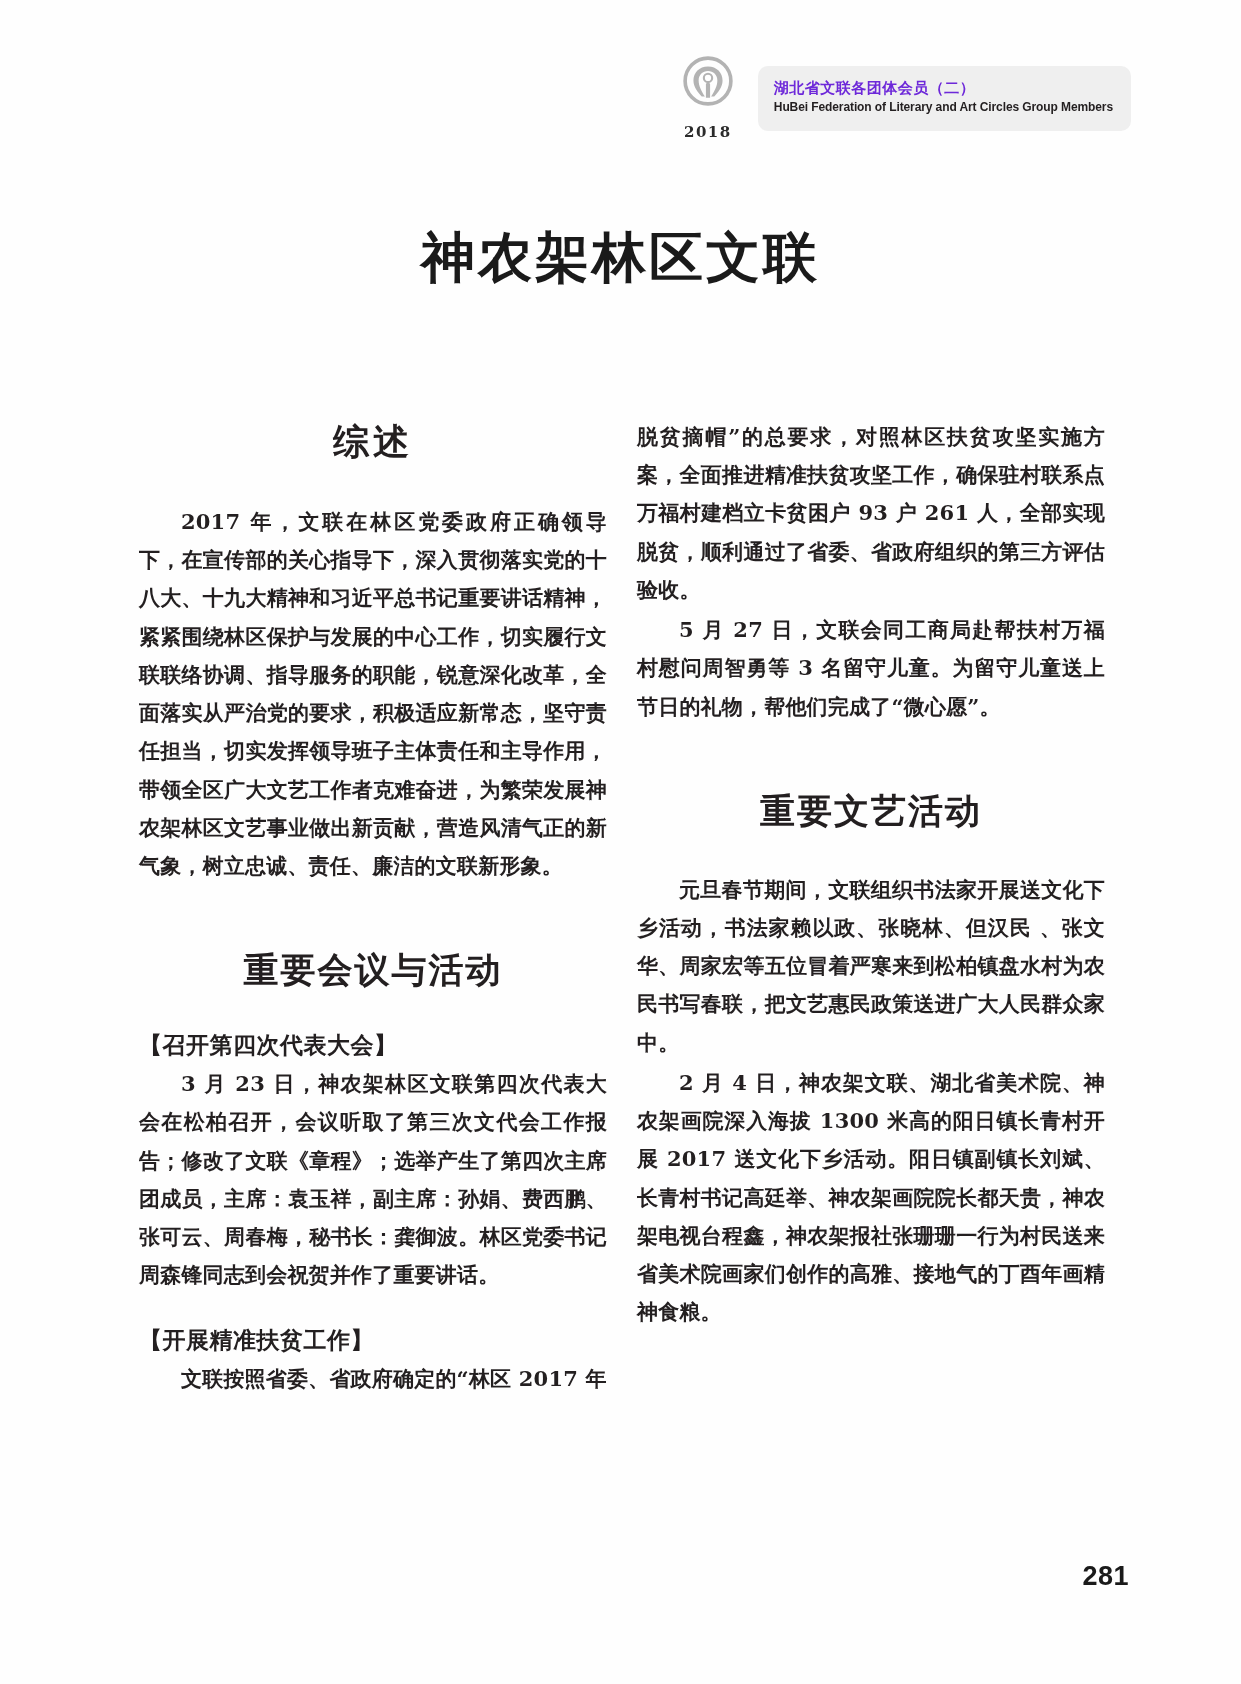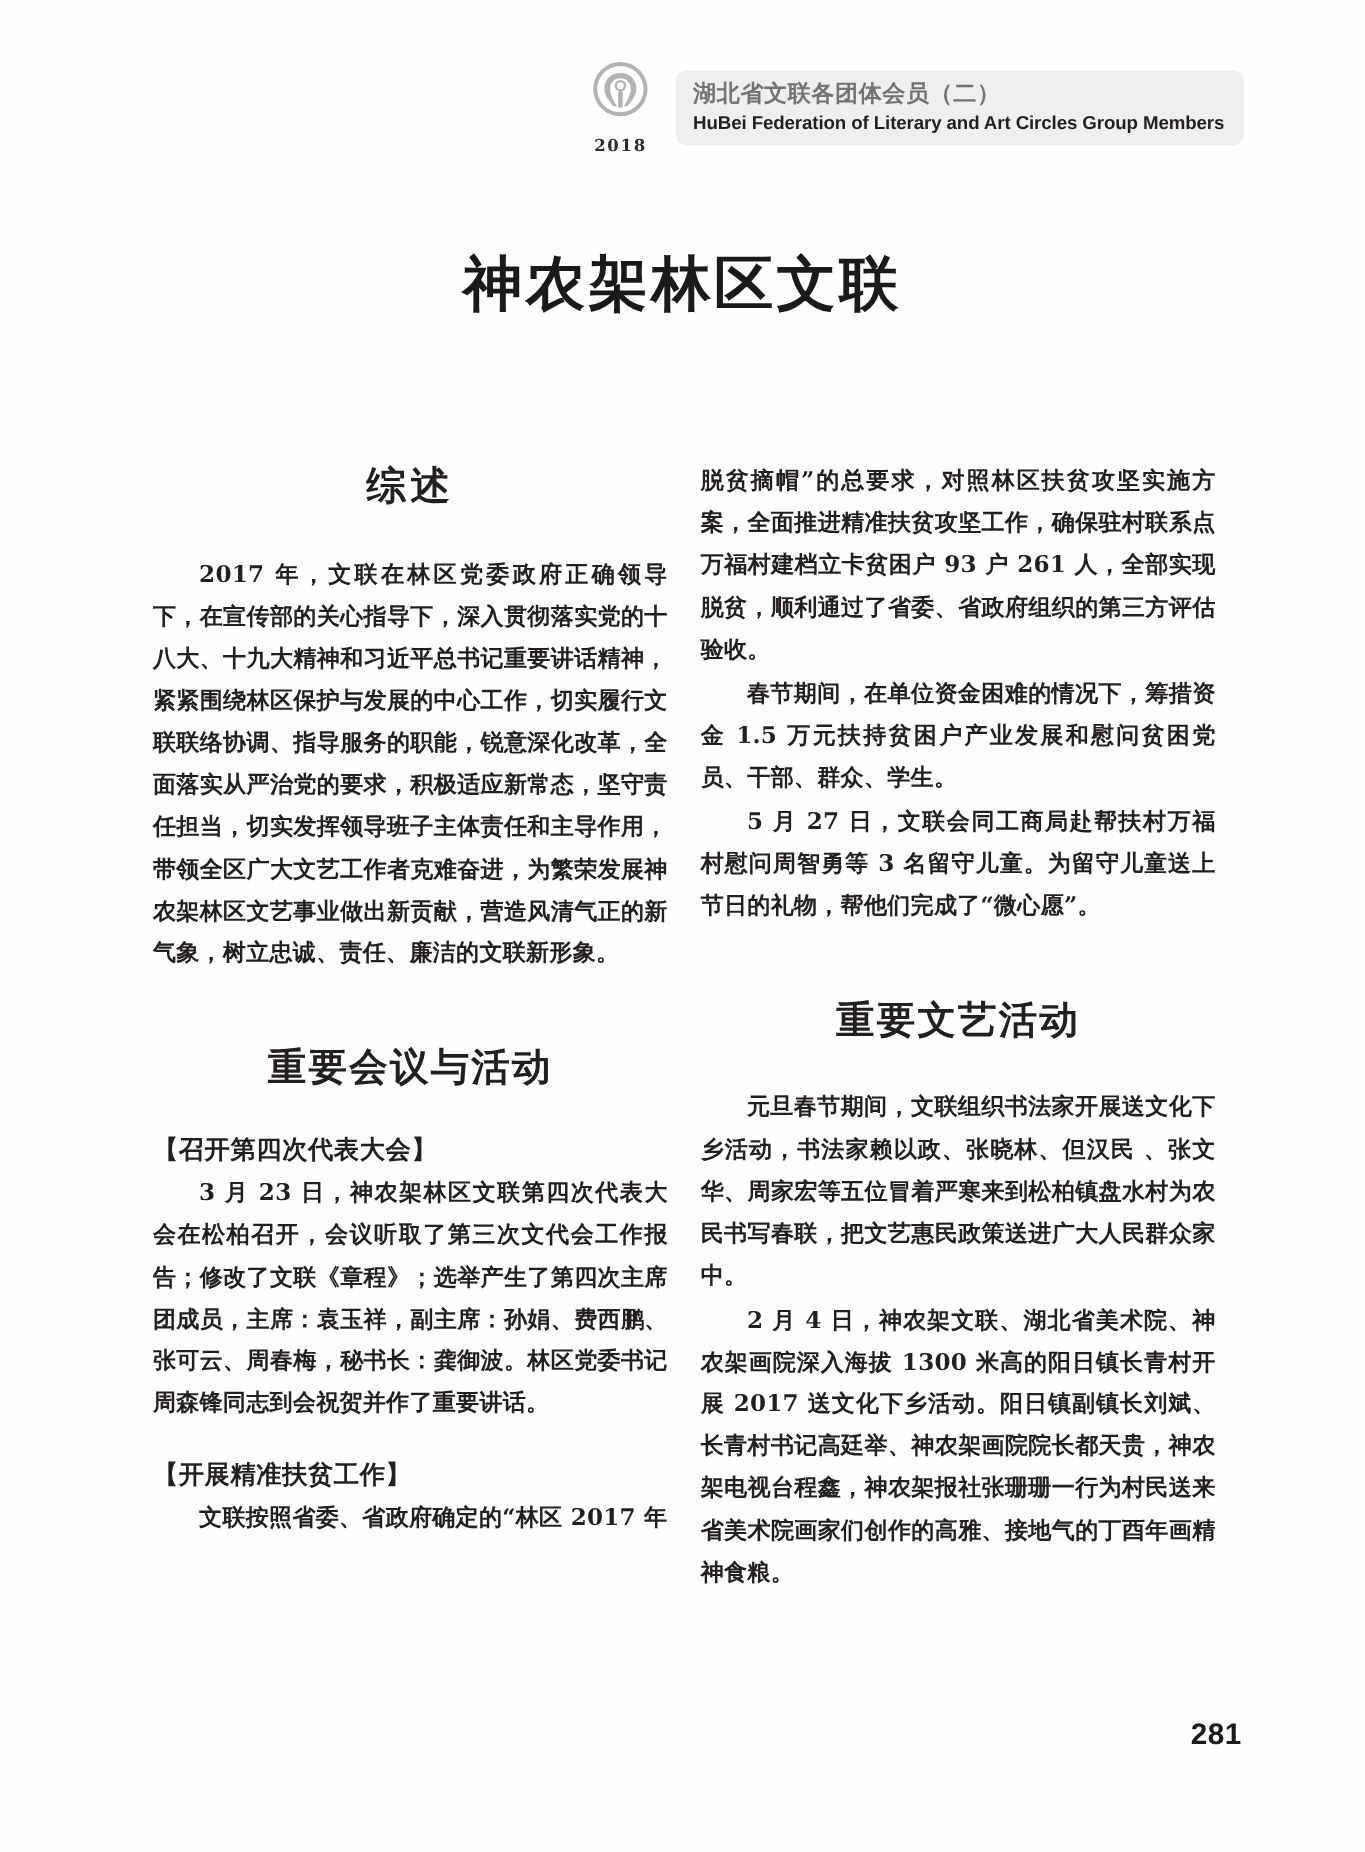--- a/index.html
+++ b/index.html
@@ -54,29 +54,29 @@
   .runhead-pill {
     background: #efefef;
     border-radius: 10px;
     padding: 8px 18px 9px 16px;
     min-height: 48px;
     display: flex;
     flex-direction: column;
     justify-content: center;
   }
   .runhead-cn {
-    font-size: 21px;
-    font-weight: bold;
-    color: #737373;
+    font-size: 15px;
+    font-weight: bold;
+    color: #6d28d9;
     letter-spacing: 0.5px;
     line-height: 1.25;
     font-family: "DejaVu Sans", "Liberation Sans", sans-serif;
   }
   .runhead-en {
-    font-size: 17px;
+    font-size: 12px;
     font-weight: bold;
     color: #231f20;
     letter-spacing: -0.1px;
     line-height: 1.3;
     margin-top: 2px;
     font-family: "Liberation Sans", "DejaVu Sans", sans-serif;
   }
 
   
   .page-title {
@@ -197,21 +197,20 @@
 
       <h3 class="sub-title first">【召开第四次代表大会】</h3>
       <p class="body">3 月 23 日，神农架林区文联第四次代表大会在松柏召开，会议听取了第三次文代会工作报告；修改了文联《章程》；选举产生了第四次主席团成员，主席：袁玉祥，副主席：孙娟、费西鹏、张可云、周春梅，秘书长：龚御波。林区党委书记周森锋同志到会祝贺并作了重要讲话。</p>
 
       <h3 class="sub-title">【开展精准扶贫工作】</h3>
       <p class="body">文联按照省委、省政府确定的“林区 2017 年</p>
     </div>
 
     <div class="col">
       <p class="body cont">脱贫摘帽”的总要求，对照林区扶贫攻坚实施方案，全面推进精准扶贫攻坚工作，确保驻村联系点万福村建档立卡贫困户 93 户 261 人，全部实现脱贫，顺利通过了省委、省政府组织的第三方评估验收。</p>
-      <p class="body">春节期间，在单位资金困难的情况下，筹措资金 1.5 万元扶持贫困户产业发展和慰问贫困党员、干部、群众、学生。</p>
       <p class="body">5 月 27 日，文联会同工商局赴帮扶村万福村慰问周智勇等 3 名留守儿童。为留守儿童送上节日的礼物，帮他们完成了“微心愿”。</p>
 
       <h2 class="sec-title gap-top">重要文艺活动</h2>
 
       <p class="body">元旦春节期间，文联组织书法家开展送文化下乡活动，书法家赖以政、张晓林、但汉民 、张文华、周家宏等五位冒着严寒来到松柏镇盘水村为农民书写春联，把文艺惠民政策送进广大人民群众家中。</p>
       <p class="body">2 月 4 日，神农架文联、湖北省美术院、神农架画院深入海拔 1300 米高的阳日镇长青村开展 2017 送文化下乡活动。阳日镇副镇长刘斌、长青村书记高廷举、神农架画院院长都天贵，神农架电视台程鑫，神农架报社张珊珊一行为村民送来省美术院画家们创作的高雅、接地气的丁酉年画精神食粮。</p>
     </div>
   </div>
 
   <div class="folio">281</div>

